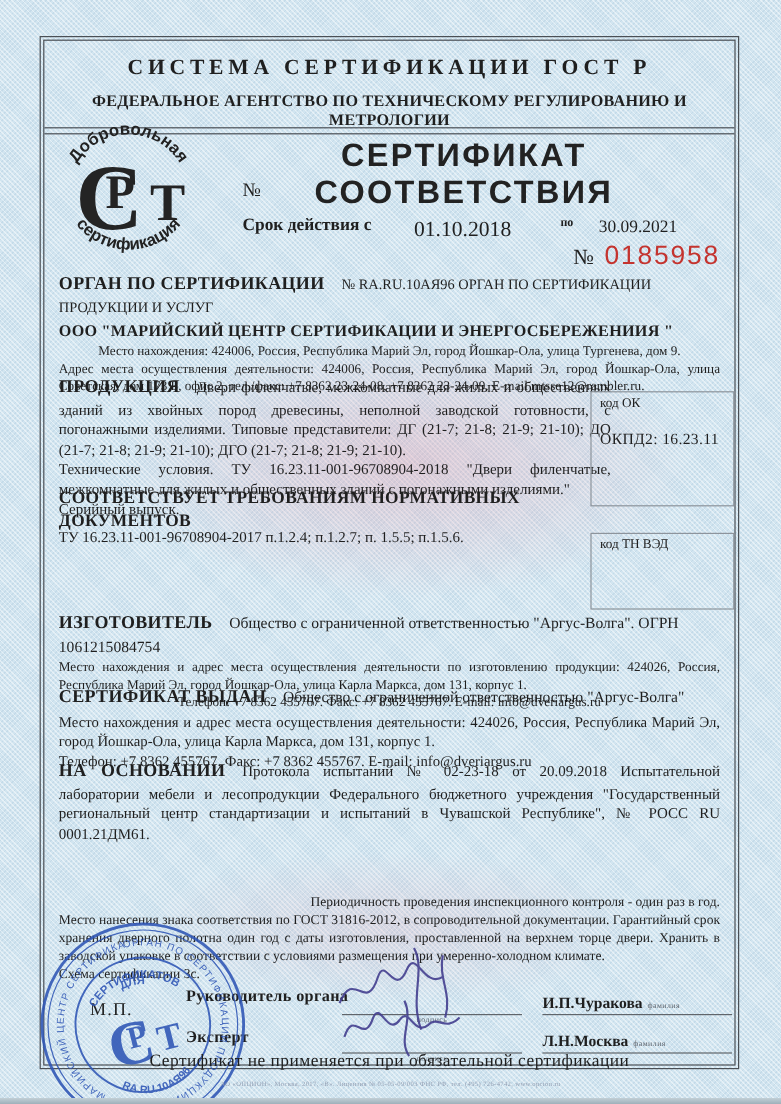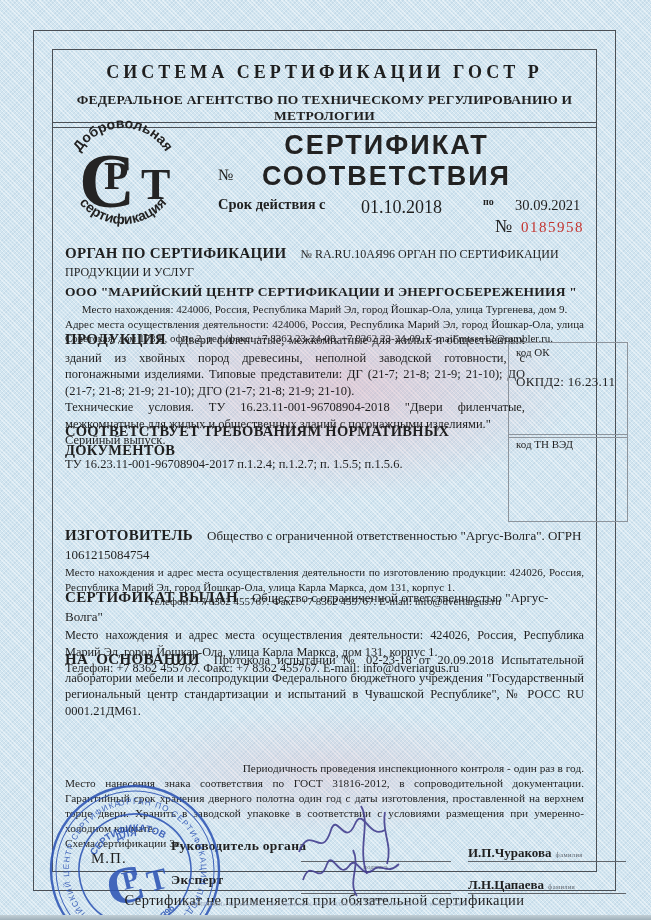--- a/index.html
+++ b/index.html
@@ -7,37 +7,37 @@
     position:relative; width:651px; height:920px; overflow:hidden;
     font-family:"Liberation Serif", serif; color:#1f1f1f;
     background-color:#d2e5f0;
     background-image:
       radial-gradient(ellipse 340px 160px at 52% 42%, rgba(231,160,175,.38), rgba(231,160,175,0) 70%),
       radial-gradient(ellipse 300px 90px at 50% 84%, rgba(231,160,175,.20), rgba(231,160,175,0) 70%),
       repeating-linear-gradient(45deg, rgba(255,255,255,.45) 0 1px, rgba(0,0,0,0) 1px 3px),
       repeating-linear-gradient(-45deg, rgba(126,166,196,.16) 0 1px, rgba(0,0,0,0) 1px 3px);
   }
   .scan-edge { position:absolute; left:0; right:0; bottom:0; height:5px; background:linear-gradient(#c2cfd6,#9fb0ba); }
-  .frame { position:absolute; left:33px; top:30px; width:583px; height:861px; border:1.5px solid #4a4f55; padding:18px; box-sizing:border-box; }
+  .frame { position:absolute; left:33px; top:30px; width:583px; height:861px; border:1.5px solid #4a4f55; padding:2px; box-sizing:border-box; }
   .inner { position:relative; width:100%; height:100%; border:1px solid #4a4f55; box-sizing:border-box; }
   .abs { position:absolute; }
   .center { text-align:center; }
   .sys-title { left:0; right:0; top:12px; font-size:18px; font-weight:700; letter-spacing:4px; }
   .agency { left:0; right:0; top:42px; font-size:13.5px; font-weight:700; letter-spacing:.2px; }
   .double-rule { left:0; right:0; top:72px; height:4px; border-top:1px solid #4a4f55; border-bottom:1px solid #4a4f55; }
   .doc-title { left:130px; right:6px; top:80px; font-family:"Liberation Sans", sans-serif; font-size:27px; font-weight:700; letter-spacing:2px; color:#222; text-align:center; }
   .no-sign { left:165px; top:116px; font-size:16px; }
   .cert-number { left:228px; top:118px; font-size:14.5px; letter-spacing:.3px; }
   .validity-label { left:165px; top:146px; font-size:14.5px; font-weight:700; }
   .date-from { left:308px; top:147px; font-size:18px; }
   .to-label { left:430px; top:146px; font-size:10px; font-weight:700; }
   .date-to { left:462px; top:147px; font-size:14.5px; }
   .form-num { top:166px; right:12px; display:flex; align-items:baseline; gap:9px; }
   .form-num .sign { font-size:18px; color:#222; }
-  .form-num .digits { font-family:Liberation Serif, serif; font-size:15px; color:#c4342f; letter-spacing:1.5px; }
+  .form-num .digits { font-family:Liberation Sans, sans-serif; font-size:22px; color:#c4342f; letter-spacing:1.5px; }
   .sec { position:absolute; left:12px; right:12px; font-size:12.5px; line-height:1.32; }
   .sec p { margin:0; }
   .h-inline { font-weight:700; font-size:15px; letter-spacing:.3px; margin-right:14px; }
   .h-mid { font-weight:700; font-size:13.5px; letter-spacing:.2px; }
   .small { font-size:11px; line-height:1.3;text-align:center; }
   .just { text-align:justify; }
   .code-box { position:absolute; left:455px; width:120px; border:1px solid #8d949c; box-sizing:border-box; font-size:11px; }
   .code-box .lbl { padding:3px 0 0 7px; }
   .okpd { padding:16px 0 0 7px; font-size:13px; letter-spacing:.3px; }
   .mp { left:38px; top:800px; font-size:15px; letter-spacing:1px; }
@@ -97,21 +97,21 @@
       <div class="sec" style="top:280px; width:460px;">
         <p class="just"><span class="h-inline">ПРОДУКЦИЯ</span><span>Двери филенчатые, межкомнатные для жилых и общественных зданий из хвойных пород древесины, неполной заводской готовности, с погонажными изделиями. Типовые представители: ДГ (21-7; 21-8; 21-9; 21-10); ДО (21-7; 21-8; 21-9; 21-10); ДГО (21-7; 21-8; 21-9; 21-10).</span></p>
         <p class="just">Технические условия. ТУ 16.23.11-001-96708904-2018 "Двери филенчатые, межкомнатные для жилых и общественных зданий с погонажными изделиями."</p>
         <p>Серийный выпуск.</p>
       </div>
 
       <div class="code-box" style="top:292px; height:96px;">
         <div class="lbl">код ОК</div>
         <div class="okpd">ОКПД2: 16.23.11</div>
       </div>
-      <div class="code-box" style="top:384px; height:88px;">
+      <div class="code-box" style="top:410px; height:64px;">
         <div class="lbl">код ТН ВЭД</div>
       </div>
 
       <div class="sec" style="top:372px; width:440px;">
         <p class="h-inline" style="font-size:14.5px;">СООТВЕТСТВУЕТ ТРЕБОВАНИЯМ НОРМАТИВНЫХ ДОКУМЕНТОВ</p>
       </div>
       <div class="sec" style="top:406px; width:440px;">
         <p>ТУ 16.23.11-001-96708904-2017 п.1.2.4; п.1.2.7; п. 1.5.5; п.1.5.6.</p>
       </div>
 
@@ -144,21 +144,21 @@
       <div class="abs tiny-cap center" style="left:248px; top:813px; width:150px;">подпись</div>
       <div class="abs sig-line" style="left:415px; top:793px; width:158px; height:18px;">
         <span class="sig-name">И.П.Чуракова</span>
         <span class="tiny-cap">фамилия</span>
       </div>
 
       <div class="abs sig-label" style="left:118px; top:822px;">Эксперт</div>
       <div class="abs sig-line" style="left:248px; top:823px; width:150px; height:20px;"></div>
       <div class="abs tiny-cap center" style="left:248px; top:845px; width:150px;">подпись</div>
       <div class="abs sig-line" style="left:415px; top:825px; width:158px; height:18px;">
-        <span class="sig-name">Л.Н.Цапаева</span>
+        <span class="sig-name">Л.Н.Москва</span>
         <span class="tiny-cap">фамилия</span>
       </div>
 
       <svg class="abs" style="left:232px; top:754px;" width="170" height="72" viewBox="0 0 170 72">
         <g stroke="#443f8f" stroke-width="1.8" fill="none" opacity="0.9">
           <path d="M14 48 C26 18, 36 58, 46 26 C52 8, 60 44, 70 20 C78 2, 84 36, 100 26"></path>
           <path d="M76 2 C86 20, 72 44, 82 70"></path>
           <path d="M100 8 C96 28, 108 40, 102 60"></path>
         </g>
       </svg>

